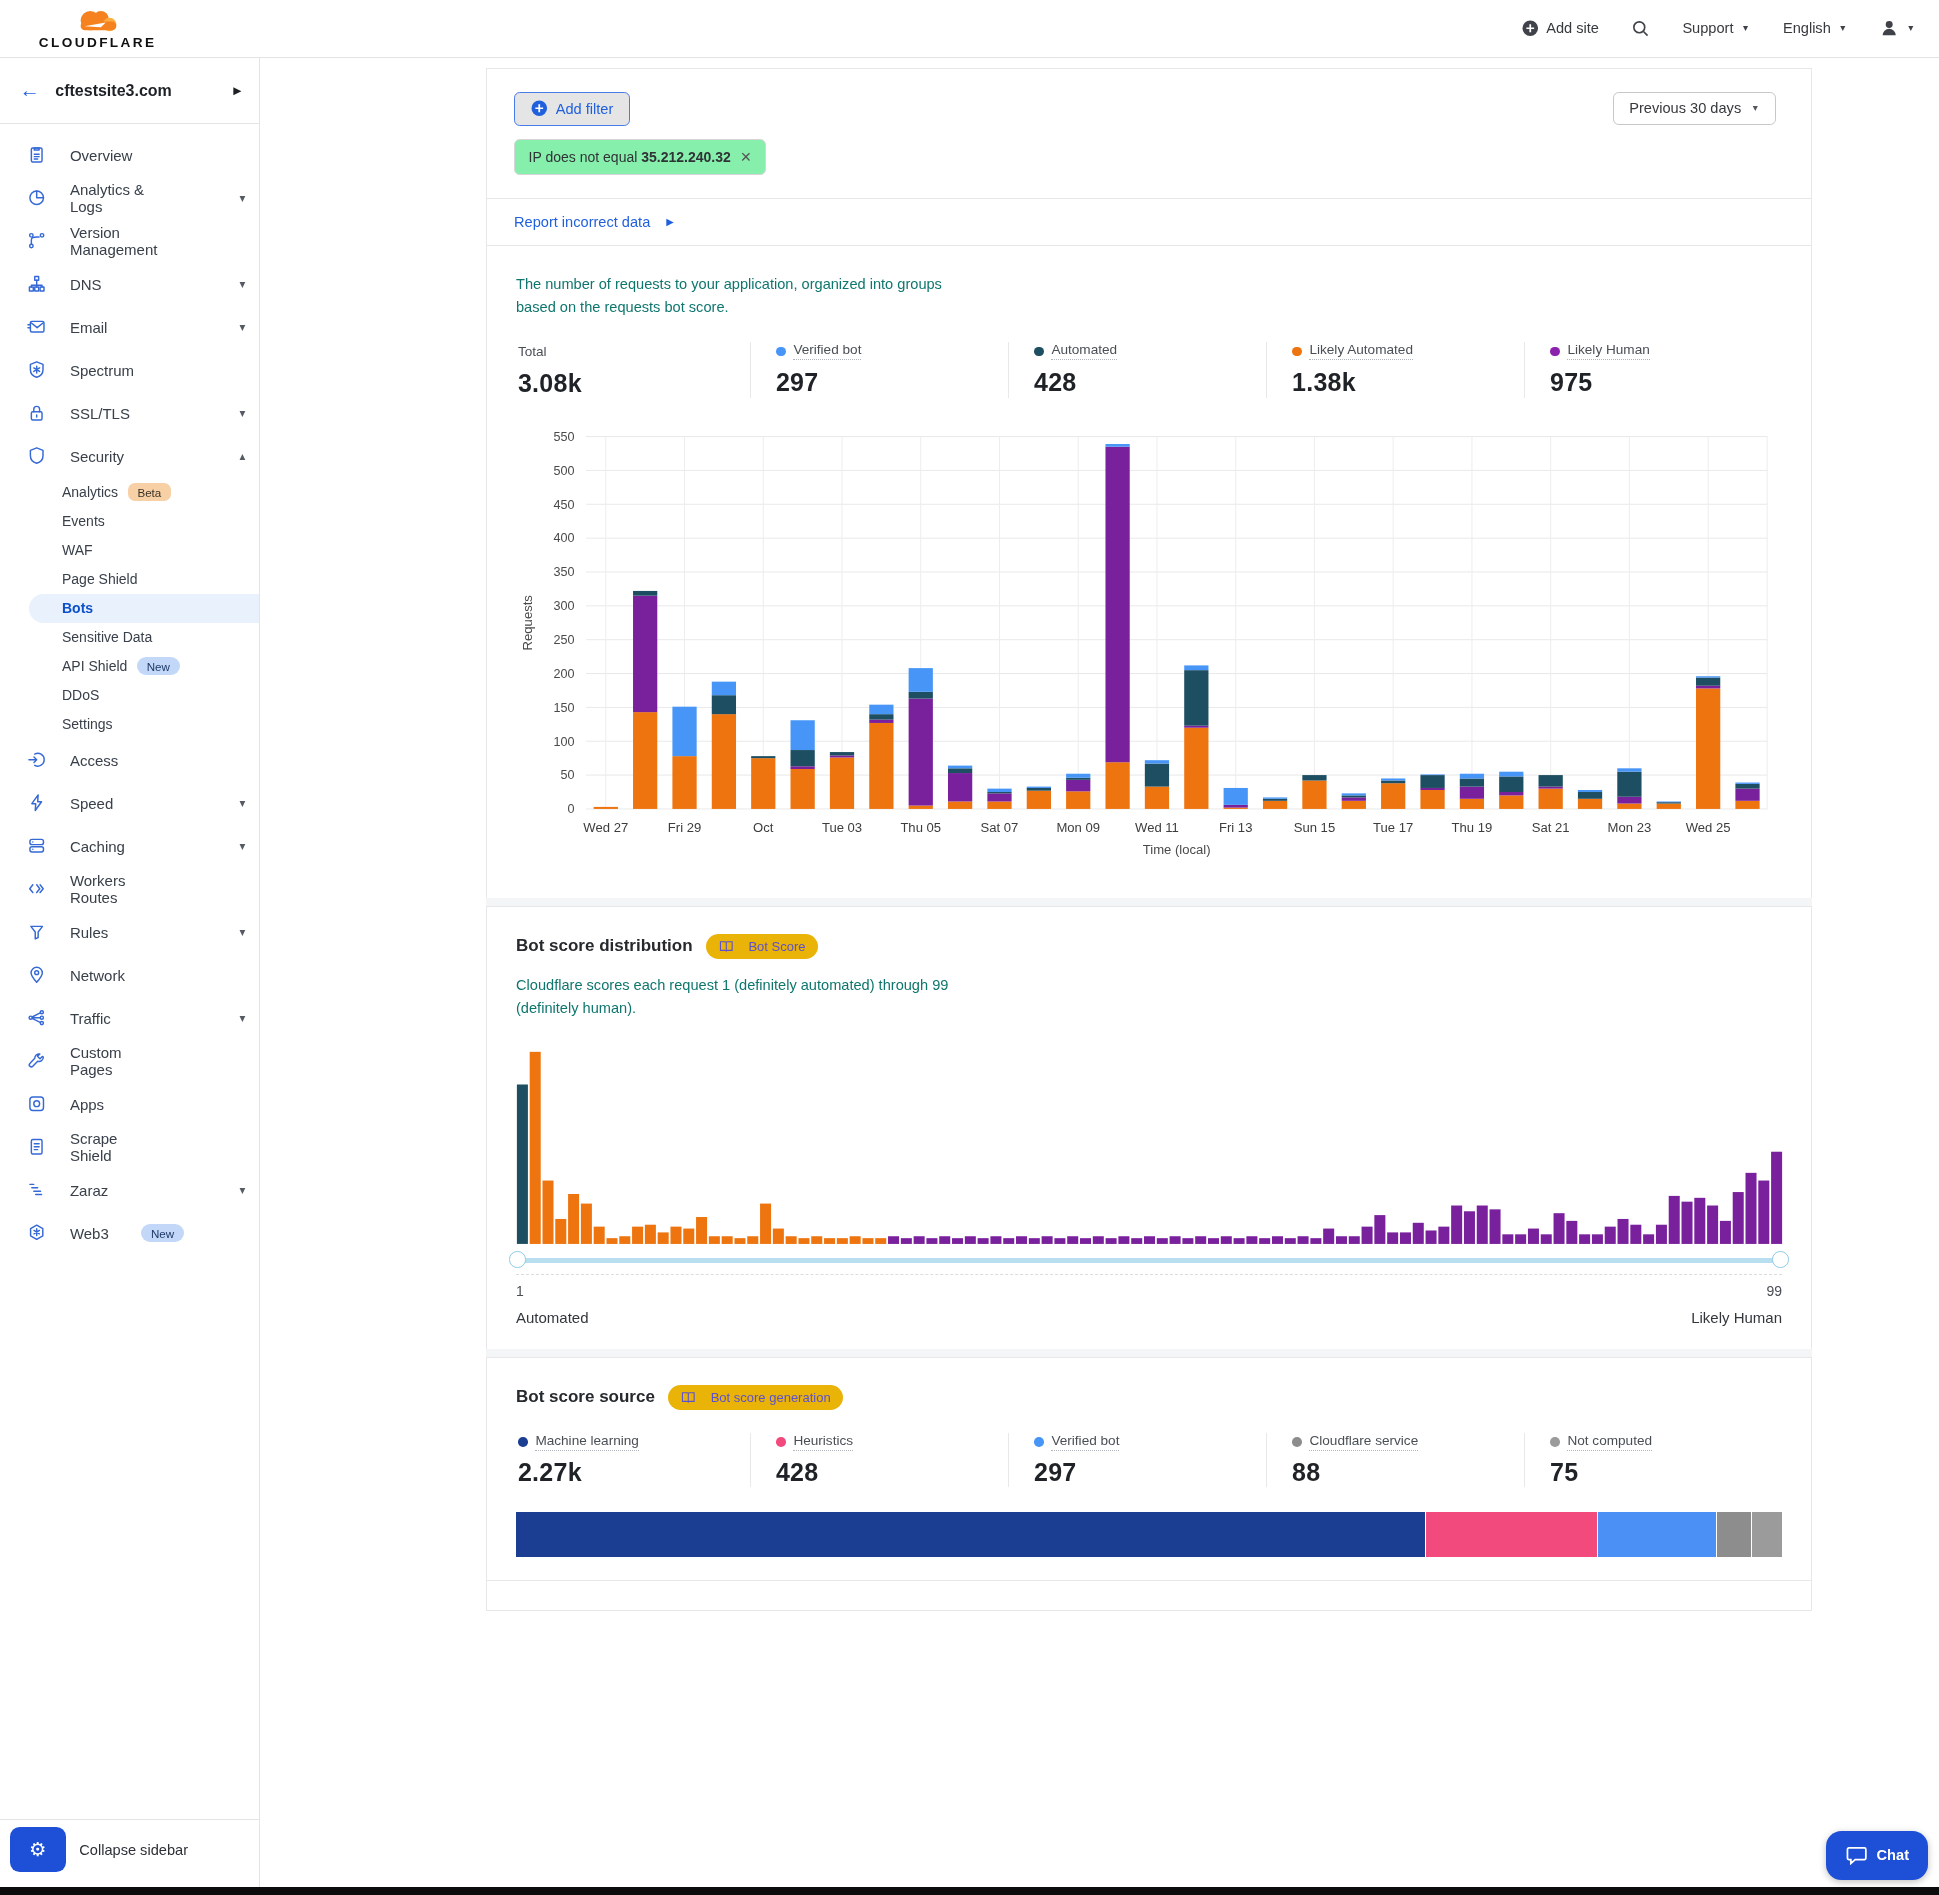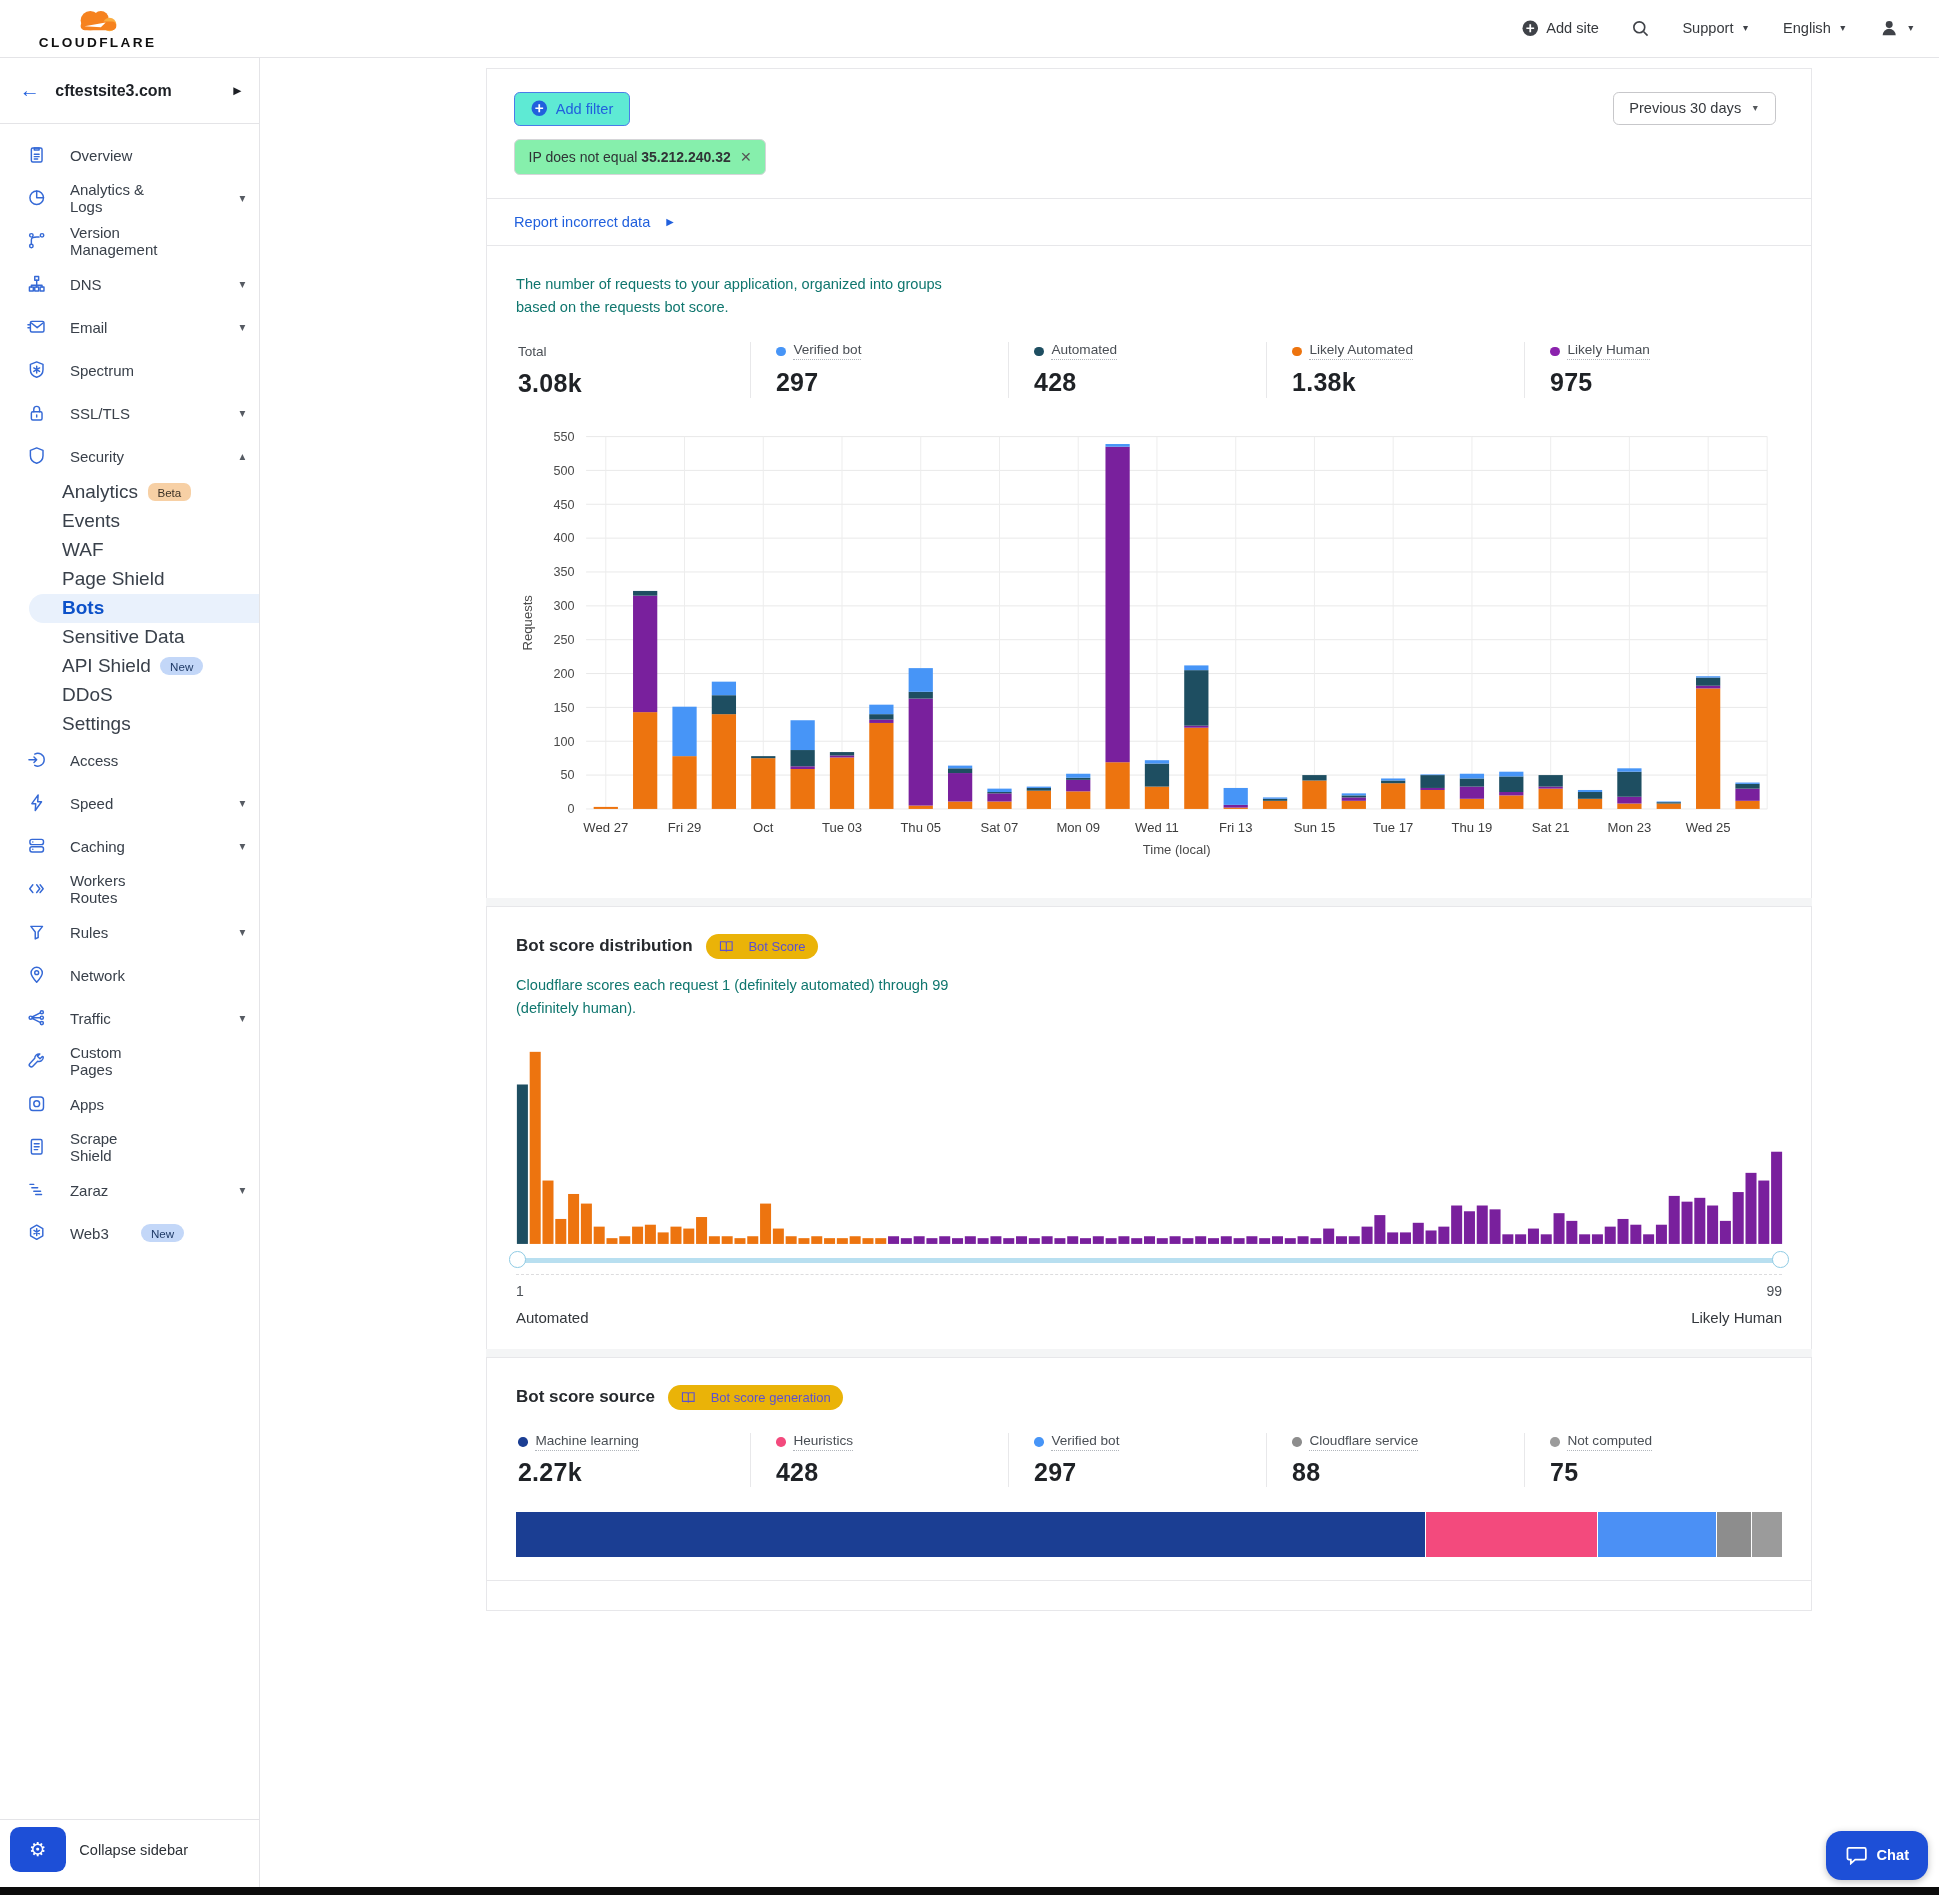--- a/index.html
+++ b/index.html
@@ -24,41 +24,41 @@
   .back-arrow { color:#2160dd; font-size:20.4px; cursor:pointer; }
   .site-name { font-size:16px; font-weight:bold; color:#1d2025; flex:1; }
   .site-exp { font-size:10.7px; color:#1d2025; cursor:pointer; }
 
   .nav { padding:9.7px 0 0 0; }
   .nav-item { height:43px; display:flex; align-items:center; padding:0 13.6px 0 27px; cursor:pointer;gap:8px; }
   .nav-item .nico { width:19.4px; height:19.4px; flex:0 0 19.4px; }
   .nav-item .nlabel { margin-left:15.5px; font-size:15px; color:#39404a; flex:1; }
   .nav-item .caret { font-size:11.6px; color:#565b63; }
   .sub-item { height:29px; display:flex; align-items:center; padding:0 13.6px 0 62px; cursor:pointer; }
-  .sub-item .nlabel { font-size:19px; color:#39404a; }
+  .sub-item .nlabel { font-size:14px; color:#39404a; }
   .sub-item.active { background:#e9f1fc; border-radius:15.5px 0 0 15.5px; margin-left:29px; padding-left:33px; }
   .sub-item.active .nlabel { color:#0c51c9; font-weight:bold; }
   .badge { margin-left:9.7px; font-size:11.6px; padding:2.4px 9.7px; border-radius:9.7px; white-space:nowrap; }
   .badge.beta { background:#f7d0a5; color:#3d3226;border-radius:7px; }
   .badge.new  { background:#c3d7f8; color:#1f3a66; }
 
   .side-foot { position:absolute; left:0; right:0; bottom:7.8px; height:60px; border-top:1px solid #e4e4e7;
                display:flex; align-items:center; gap:13.6px; padding:0 13.6px 0 9.7px; background:#fff; }
   .gear-btn { width:56px; height:45px; background:#1d4fd7; border-radius:9.7px; color:#fff;
               display:flex; align-items:center; justify-content:center; font-size:19.4px; cursor:pointer; }
   .collapse-label { font-size:14.6px; color:#2c3036; }
 
   
   .main { width:1326px; margin-left:226px; padding-top:9.7px; }
   .card { background:#fff; border:1px solid #e7e7ea; margin-bottom:-1px; }
   .gap { height:7.8px; background:#f4f5f6; }
 
   .filter-card { padding:23px 27px; position:relative; }
   .add-filter-btn { display:inline-flex; align-items:center; gap:8.7px; border:1px solid #4a7ce8; color:#2160dd;
-                    background:#5eead4; border-radius:5.8px; padding:7.8px 15.5px; font-size:14.6px; cursor:pointer; }
+                    background:#e5e5e5; border-radius:5.8px; padding:7.8px 15.5px; font-size:14.6px; cursor:pointer; }
   .chip { display:inline-flex; align-items:center; gap:9.7px; border:1px solid #d5d5d8; border-radius:5.8px;
           padding:7.8px 13.6px; margin-top:13.6px; font-size:14px; color:#303336; background:#86efac; }
   .chip b { font-weight:bold; }
   .chip-x { font-size:18.4px; color:#555; line-height:1; cursor:pointer; }
   .range-btn { position:absolute; top:23px; right:35px; border:1px solid #c7c7ca; border-radius:5.8px;
                background:#fff; padding:7.8px 15.5px; font-size:14.6px; color:#36393d; display:flex; gap:9.7px;
                align-items:center; cursor:pointer; }
   .range-btn .tcaret { color:#55585c; }
 
   .report-row { padding:14.6px 27px; font-size:14.6px; }

